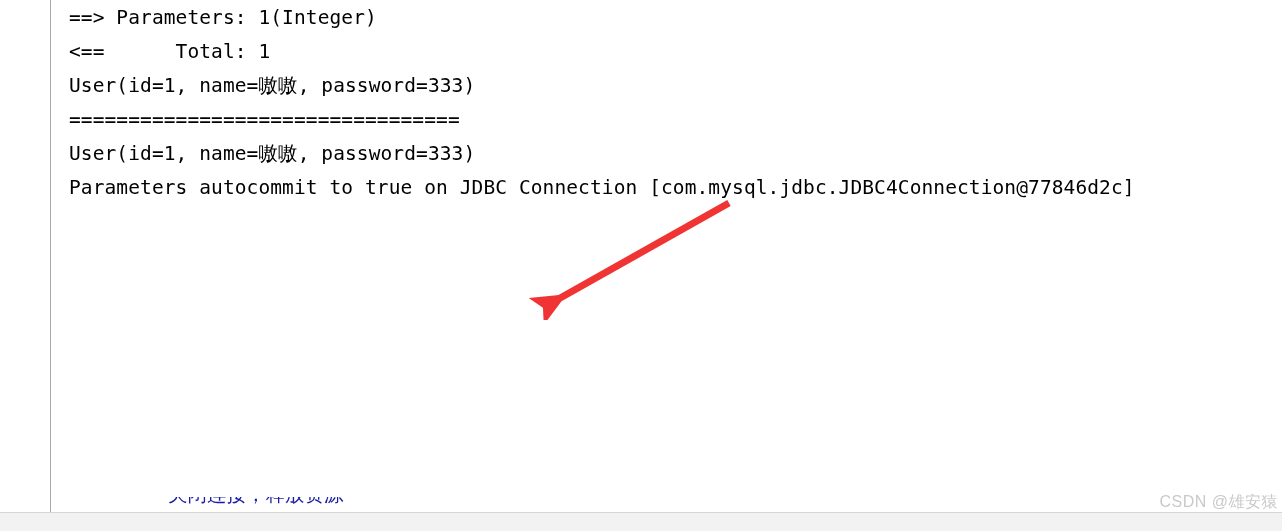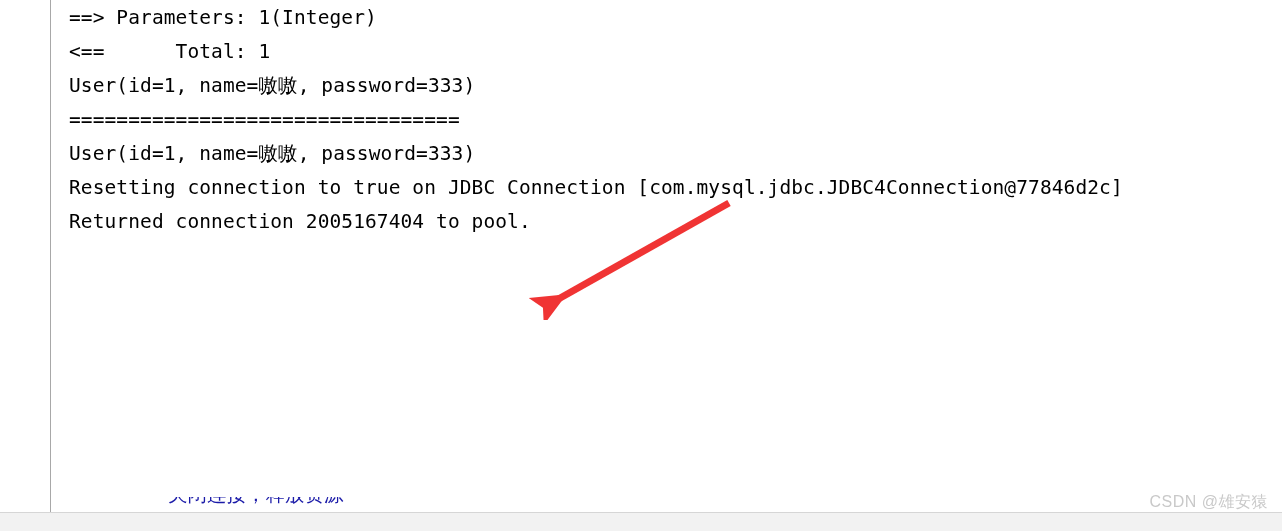--- a/index.html
+++ b/index.html
@@ -106,21 +106,21 @@
     left: 520px;
     top: 190px;
     width: 230px;
     height: 130px;
     pointer-events: none;
   }
 
   
   #watermark {
     position: absolute;
-    right: 14px;
+    right: 4px;
     top: 492px;
     font-family: "Liberation Sans", sans-serif;
     font-size: 16px;
     color: #c9c9c9;
     white-space: pre;
     letter-spacing: 0.5px;
   }
 </style>
 </head>
 <body>
@@ -129,22 +129,21 @@
 
   <div id="console-gutter"></div>
   <div id="console-divider"></div>
 
   <div id="log-lines">
     <div class="log-line">==&gt; Parameters: 1(Integer)</div>
     <div class="log-line">&lt;==      Total: 1</div>
     <div class="log-line">User(id=1, name=嗷嗷, password=333)</div>
     <div class="log-line">=================================</div>
     <div class="log-line">User(id=1, name=嗷嗷, password=333)</div>
-    <div class="log-line">Resetting connection to true on JDBC Connection [com.mysql.jdbc.JDBC4Connection@77846d2c]</div>
-    <div class="log-line">Returned connection 2005167404 to pool.</div>
+    <div class="log-line">Parameters autocommit to true on JDBC Connection [com.mysql.jdbc.JDBC4Connection@77846d2c]</div>
   </div>
 
   <div id="clipped-line">
     <span>关闭连接，释放资源</span>
   </div>
 
   <svg id="annotation-arrow" viewBox="0 0 230 130" width="230" height="130">
     <defs>
       <marker id="arrowhead" markerWidth="5" markerHeight="5" refX="3.4" refY="2.5" orient="auto">
         <path d="M 0 2.5 L 5 0.3 L 3.9 2.5 L 5 4.7 Z" fill="#f03434"></path>

